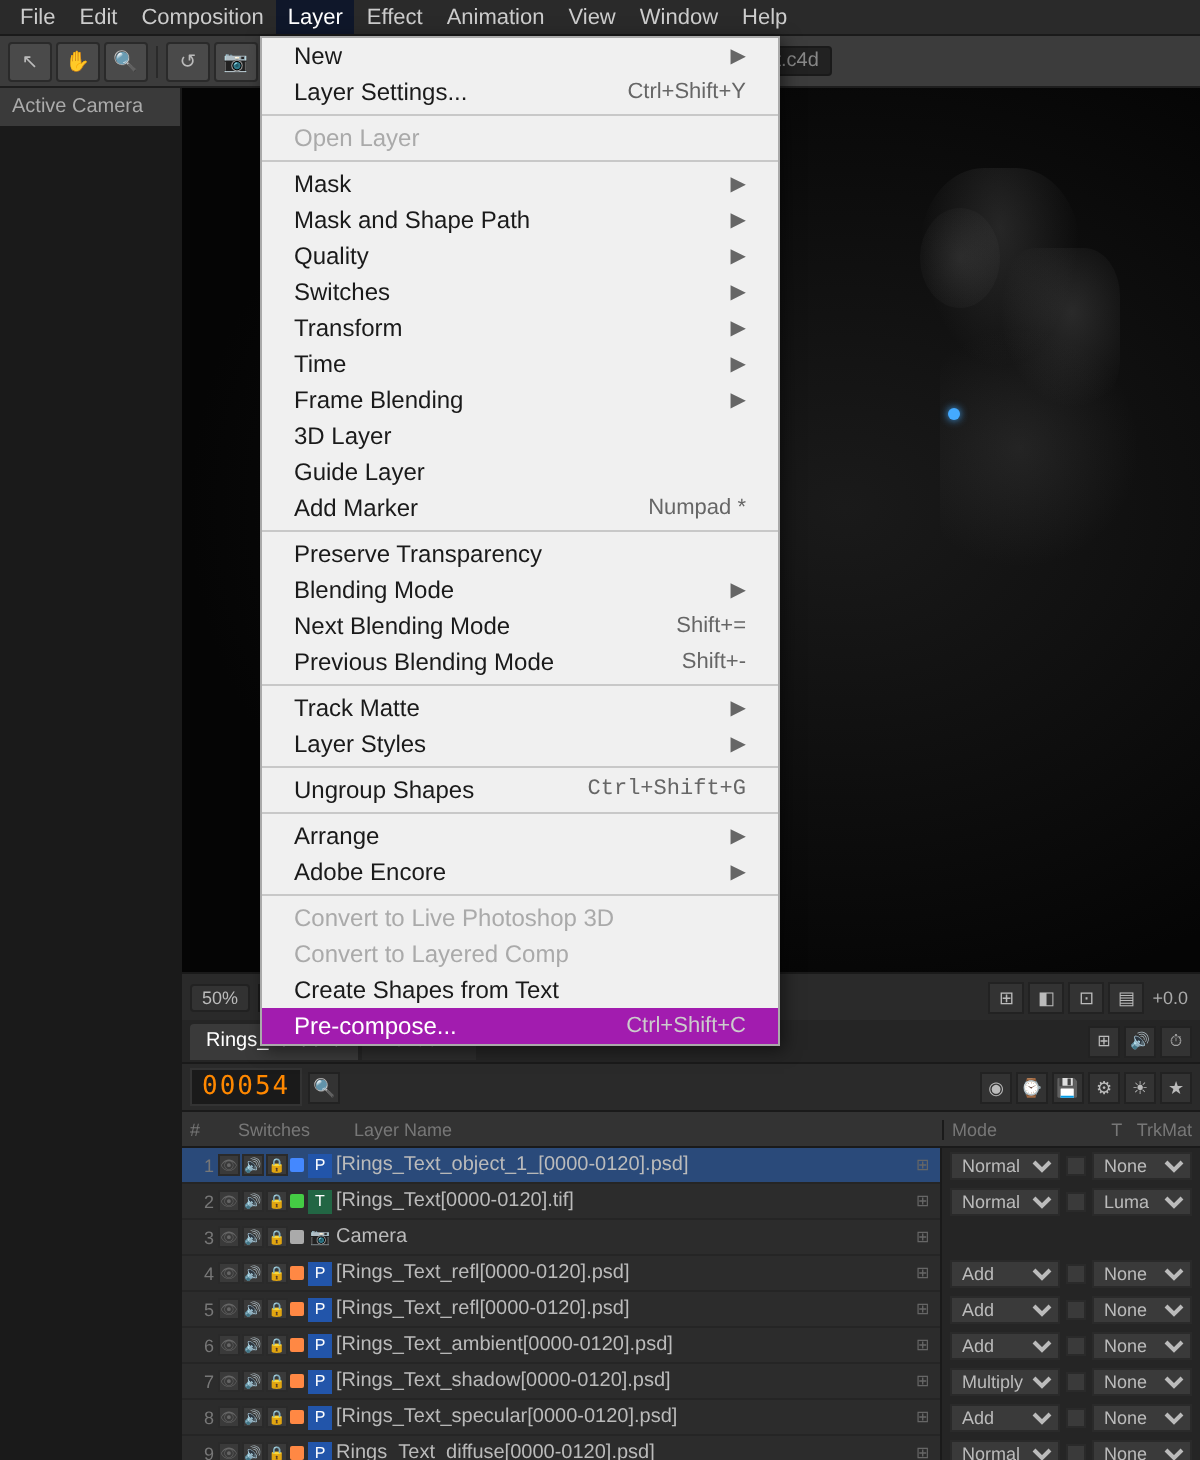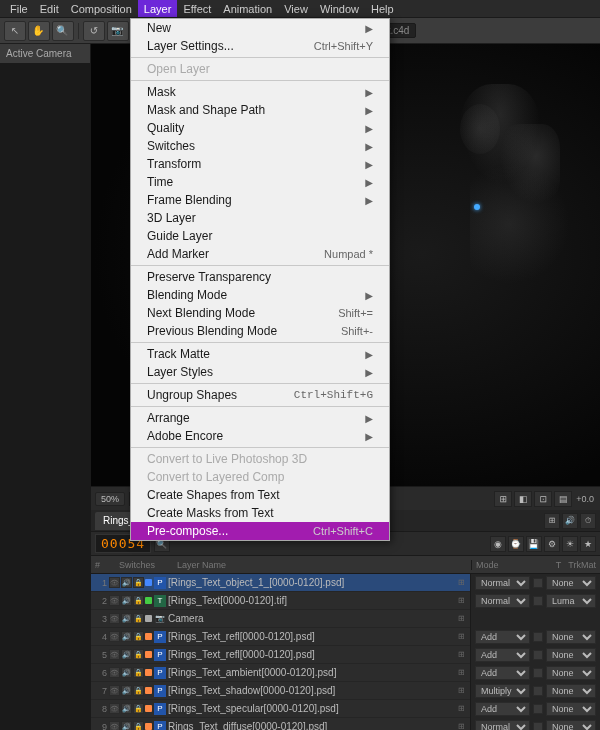--- a/index.html
+++ b/index.html
@@ -32,21 +32,21 @@
       align-items: center;
       cursor: pointer;
       color: #ccc;
       font-size: 11px;
     }
     .menu-item:hover, .menu-item.active {
       background: #4a90d9;
       color: #fff;
     }
     .menu-item.active {
-      background: #6d28d9;
+      background: #0f172a;
     }
 
     
     .toolbar {
       background: #3c3c3c;
       height: 26px;
       display: flex;
       align-items: center;
       padding: 0 4px;
       border-bottom: 1px solid #1e1e1e;
@@ -544,24 +544,20 @@
         <span style="display: flex; align-items: center; gap: 4px;"></span>
       </div>
       <div class="dropdown-item disabled">
         <span>Convert to Layered Comp</span>
         <span style="display: flex; align-items: center; gap: 4px;"></span>
       </div>
       <div class="dropdown-item">
         <span>Create Shapes from Text</span>
         <span style="display: flex; align-items: center; gap: 4px;"></span>
       </div>
-      <div class="dropdown-item">
-        <span>Create Masks from Text</span>
-        <span style="display: flex; align-items: center; gap: 4px;"></span>
-      </div>
       <div class="dropdown-item highlighted">
         <span>Pre-compose...</span>
         <span style="display: flex; align-items: center; gap: 4px;">
           <span class="shortcut">Ctrl+Shift+C</span>
         </span>
       </div>
     </div>
 </div>
 
 </body></html>

